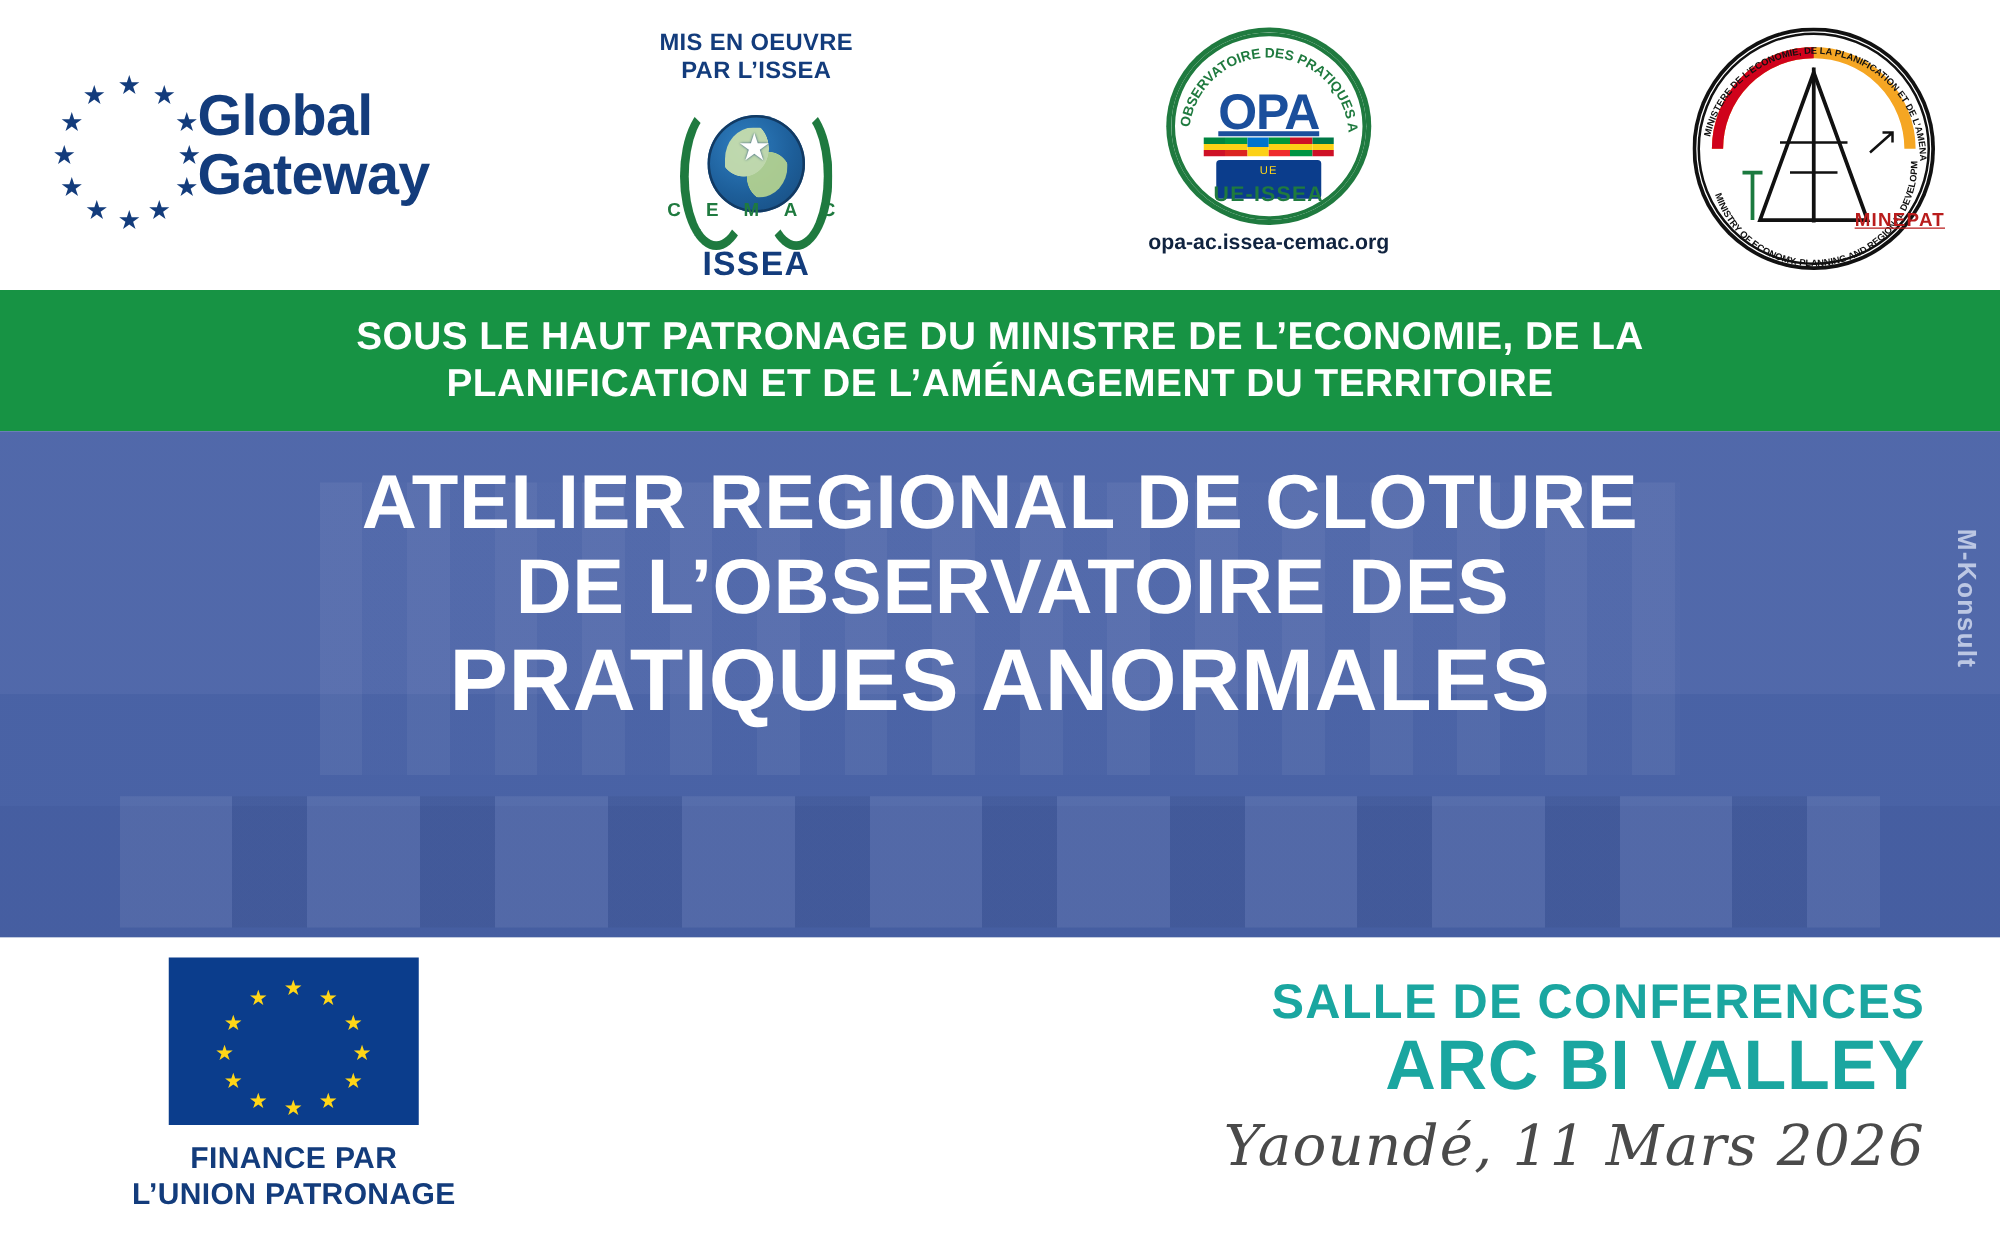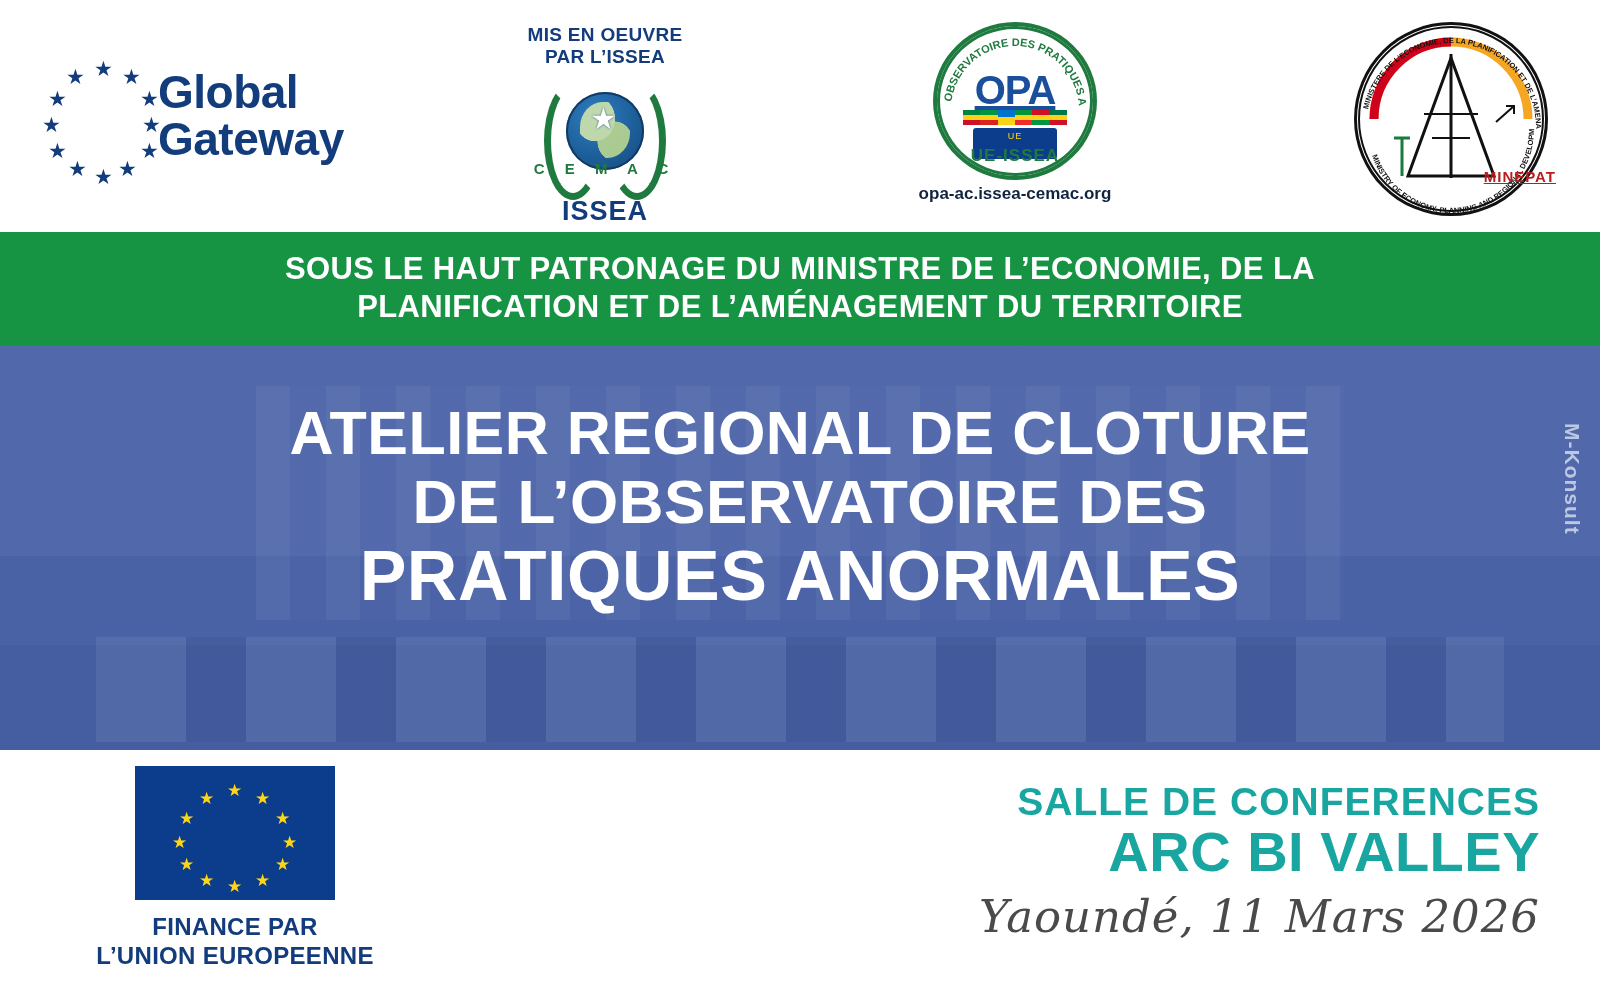--- a/index.html
+++ b/index.html
@@ -305,21 +305,21 @@
     height: 26%;
     background:
       repeating-linear-gradient(to right, rgba(255,255,255,0.07) 0 90px, rgba(20,30,60,0.07) 90px 150px);
   }
   .title-text {
     position: relative;
     color: #ffffff;
     text-align: center;
     font-weight: bold;
     letter-spacing: 0.5px;
-    padding-top: 54px;
+    padding-top: 22px;
   }
   .title-text .l1 { font-size: 61px; line-height: 1.12; }
   .title-text .l2 { font-size: 62px; line-height: 1.12; margin-left: 20px; }
   .title-text .l3 { font-size: 70px; line-height: 1.12; }
 
   .credit {
     position: absolute;
     right: 16px;
     top: 78px;
     color: #cfd8ee;
@@ -516,21 +516,21 @@
       <span style="left:37px; top:68px;">★</span>
       <span style="left:147px;top:68px;">★</span>
       <span style="left:44px; top:90px;">★</span>
       <span style="left:140px;top:90px;">★</span>
       <span style="left:64px; top:106px;">★</span>
       <span style="left:120px;top:106px;">★</span>
       <span style="left:92px; top:112px;">★</span>
     </div>
     <div class="eu-caption">
       <div>FINANCE PAR</div>
-      <div>L’UNION EUROPEENNE</div>
+      <div>L’UNION PATRONAGE</div>
     </div>
   </div>
 
   <div class="venue-block">
     <div class="venue-line1">SALLE DE CONFERENCES</div>
     <div class="venue-line2">ARC BI VALLEY</div>
     <div class="venue-date">Yaoundé, 11 Mars 2026</div>
   </div>
 </div>
 

